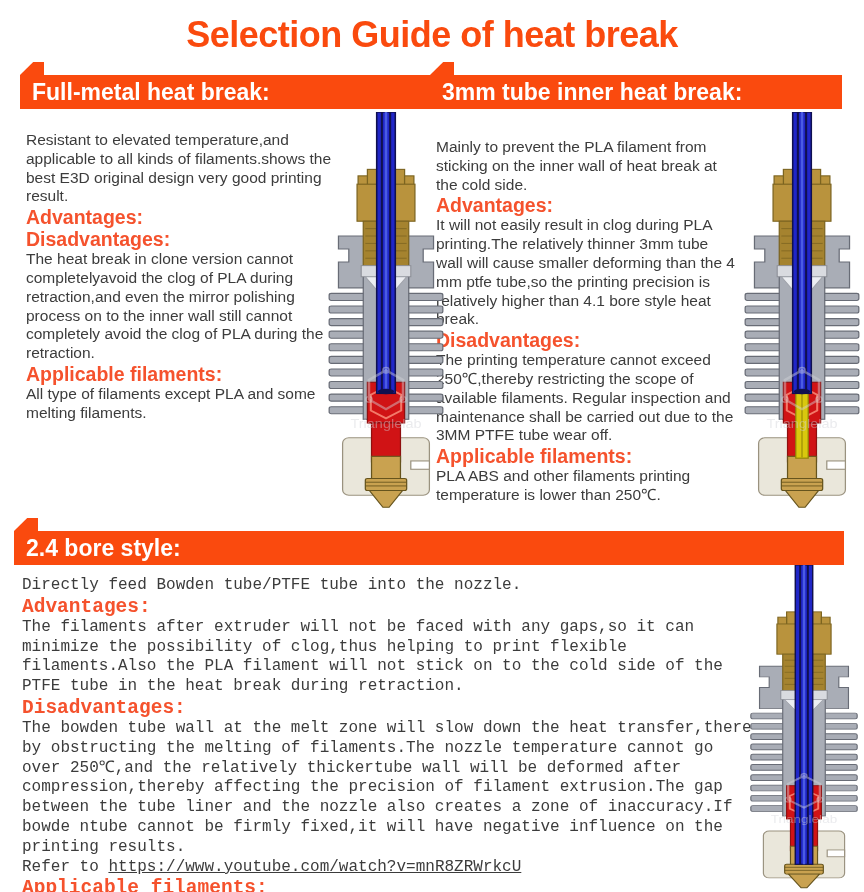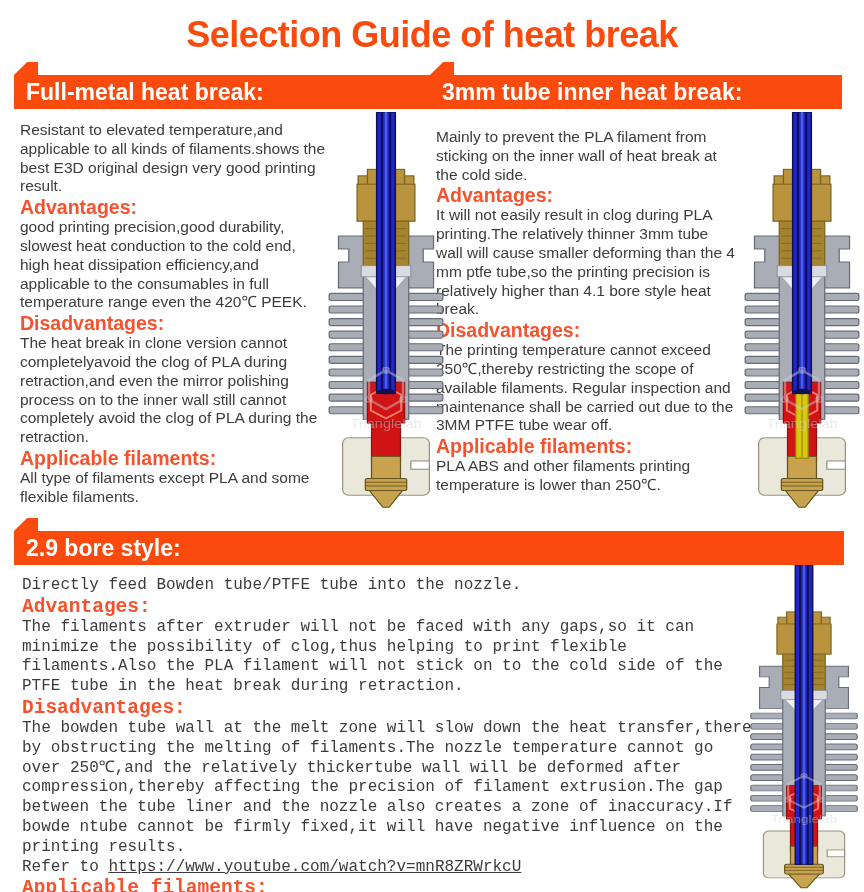--- a/index.html
+++ b/index.html
@@ -5,29 +5,29 @@
   :root{
     --banner:#fa4a0e; --heading:#f5522d; --title:#fa4a0e; --body:#3c3c3c;
   }
   *{box-sizing:border-box;}
   html,body{margin:0;padding:0;}
   body{width:864px;height:892px;background:#ffffff;font-family:"Liberation Sans",sans-serif;overflow:hidden;position:relative;}
   .page{position:relative;width:864px;height:892px;}
   .title{position:absolute;top:14px;left:0;width:100%;text-align:center;margin:0;
     font-size:36px;font-weight:700;color:var(--title);letter-spacing:-0.5px;}
   .sec{position:absolute;}
-  .sec-left{left:14px;top:62px;width:420px;}
+  .sec-left{left:20px;top:62px;width:420px;}
   .sec-right{left:430px;top:62px;width:412px;}
   .sec-bottom{left:14px;top:518px;width:830px;}
   .banner{position:relative;margin-top:13px;background:var(--banner);color:#fff;
     font-weight:700;font-size:23px;height:34px;line-height:34px;padding-left:12px;
     white-space:nowrap;}
   .banner::before{content:"";position:absolute;left:0;top:-13px;width:24px;height:13px;
     background:var(--banner);clip-path:polygon(0 100%,55% 0,100% 0,100% 100%);}
-  .body{padding-left:6px;padding-top:12px;color:var(--body);}
+  .body{padding-left:6px;padding-top:22px;color:var(--body);}
   .sec-left .body{width:312px;}
   .sec-right .body{width:306px;margin-top:7px;}
   .sec-bottom .body{width:742px;padding-left:8px;padding-top:11px;font-family:Liberation Mono, monospace;}
   .body p{margin:0;font-size:15.5px;line-height:18.8px;}
   .sec-bottom .body p{font-size:16px;line-height:19.8px;}
   .body h3{margin:1px 0 0 0;font-size:19.5px;line-height:21px;font-weight:700;color:var(--heading);}
   .refer a{color:var(--body);text-decoration:underline;}
   .illus{position:absolute;}
   #il0{left:324px;top:112px;width:124px;height:398px;}
   #il1{left:740px;top:112px;width:124px;height:398px;}
@@ -40,46 +40,45 @@
 <div class="page">
   <h1 class="title">Selection Guide of heat break</h1>
 
   <section class="sec sec-left">
     <div class="banner">
       <span>Full-metal heat break:</span>
     </div>
     <div class="body">
       <p>Resistant to elevated temperature,and applicable to all kinds of filaments.shows the best E3D original design very good printing result.</p>
       <h3>Advantages:</h3>
-      <p>good printing precision,good durability, slowest heat conduction to the cold end, high heat dissipation efficiency,and applicable to the consumables in full temperature range even the 420℃ PEEK.</p>
       <h3>Disadvantages:</h3>
       <p>The heat break in clone version cannot completelyavoid the clog of PLA during retraction,and even the mirror polishing process on to the inner wall still cannot completely avoid the clog of PLA during the retraction.</p>
       <h3>Applicable filaments:</h3>
-      <p>All type of filaments except PLA and some flexible filaments.</p>
+      <p>All type of filaments except PLA and some melting filaments.</p>
     </div>
   </section>
 
   <section class="sec sec-right">
     <div class="banner">
       <span>3mm tube inner heat break:</span>
     </div>
     <div class="body">
       <p>Mainly to prevent the PLA filament from sticking on the inner wall of heat break at the cold side.</p>
       <h3>Advantages:</h3>
       <p>It will not easily result in clog during PLA printing.The relatively thinner 3mm tube wall will cause smaller deforming than the 4 mm ptfe tube,so the printing precision is relatively higher than 4.1 bore style heat break.</p>
       <h3>Disadvantages:</h3>
       <p>The printing temperature cannot exceed 250℃,thereby restricting the scope of available filaments. Regular inspection and maintenance shall be carried out due to the 3MM PTFE tube wear off.</p>
       <h3>Applicable filaments:</h3>
       <p>PLA ABS and other filaments printing temperature is lower than 250℃.</p>
     </div>
   </section>
 
   <section class="sec sec-bottom">
     <div class="banner">
-      <span>2.9 bore style:</span>
+      <span>2.4 bore style:</span>
     </div>
     <div class="body">
       <p>Directly feed Bowden tube/PTFE tube into the nozzle.</p>
       <h3>Advantages:</h3>
       <p>The filaments after extruder will not be faced with any gaps,so it can minimize the possibility of clog,thus helping to print flexible filaments.Also the PLA filament will not stick on to the cold side of the PTFE tube in the heat break during retraction.</p>
       <h3>Disadvantages:</h3>
       <p>The bowden tube wall at the melt zone will slow down the heat transfer,there by obstructing the melting of filaments.The nozzle temperature cannot go over 250℃,and the relatively thickertube wall will be deformed after compression,thereby affecting the precision of filament extrusion.The gap between the tube liner and the nozzle also creates a zone of inaccuracy.If bowde ntube cannot be firmly fixed,it will have negative influence on the printing results.</p>
       <p class="refer"><span>Refer to </span><a href="#">https://www.youtube.com/watch?v=mnR8ZRWrkcU</a></p>
       <h3>Applicable filaments:</h3>
       <p>flexible filaments PLA ABS and other filaments printing temperature is lower than 250℃.</p>

